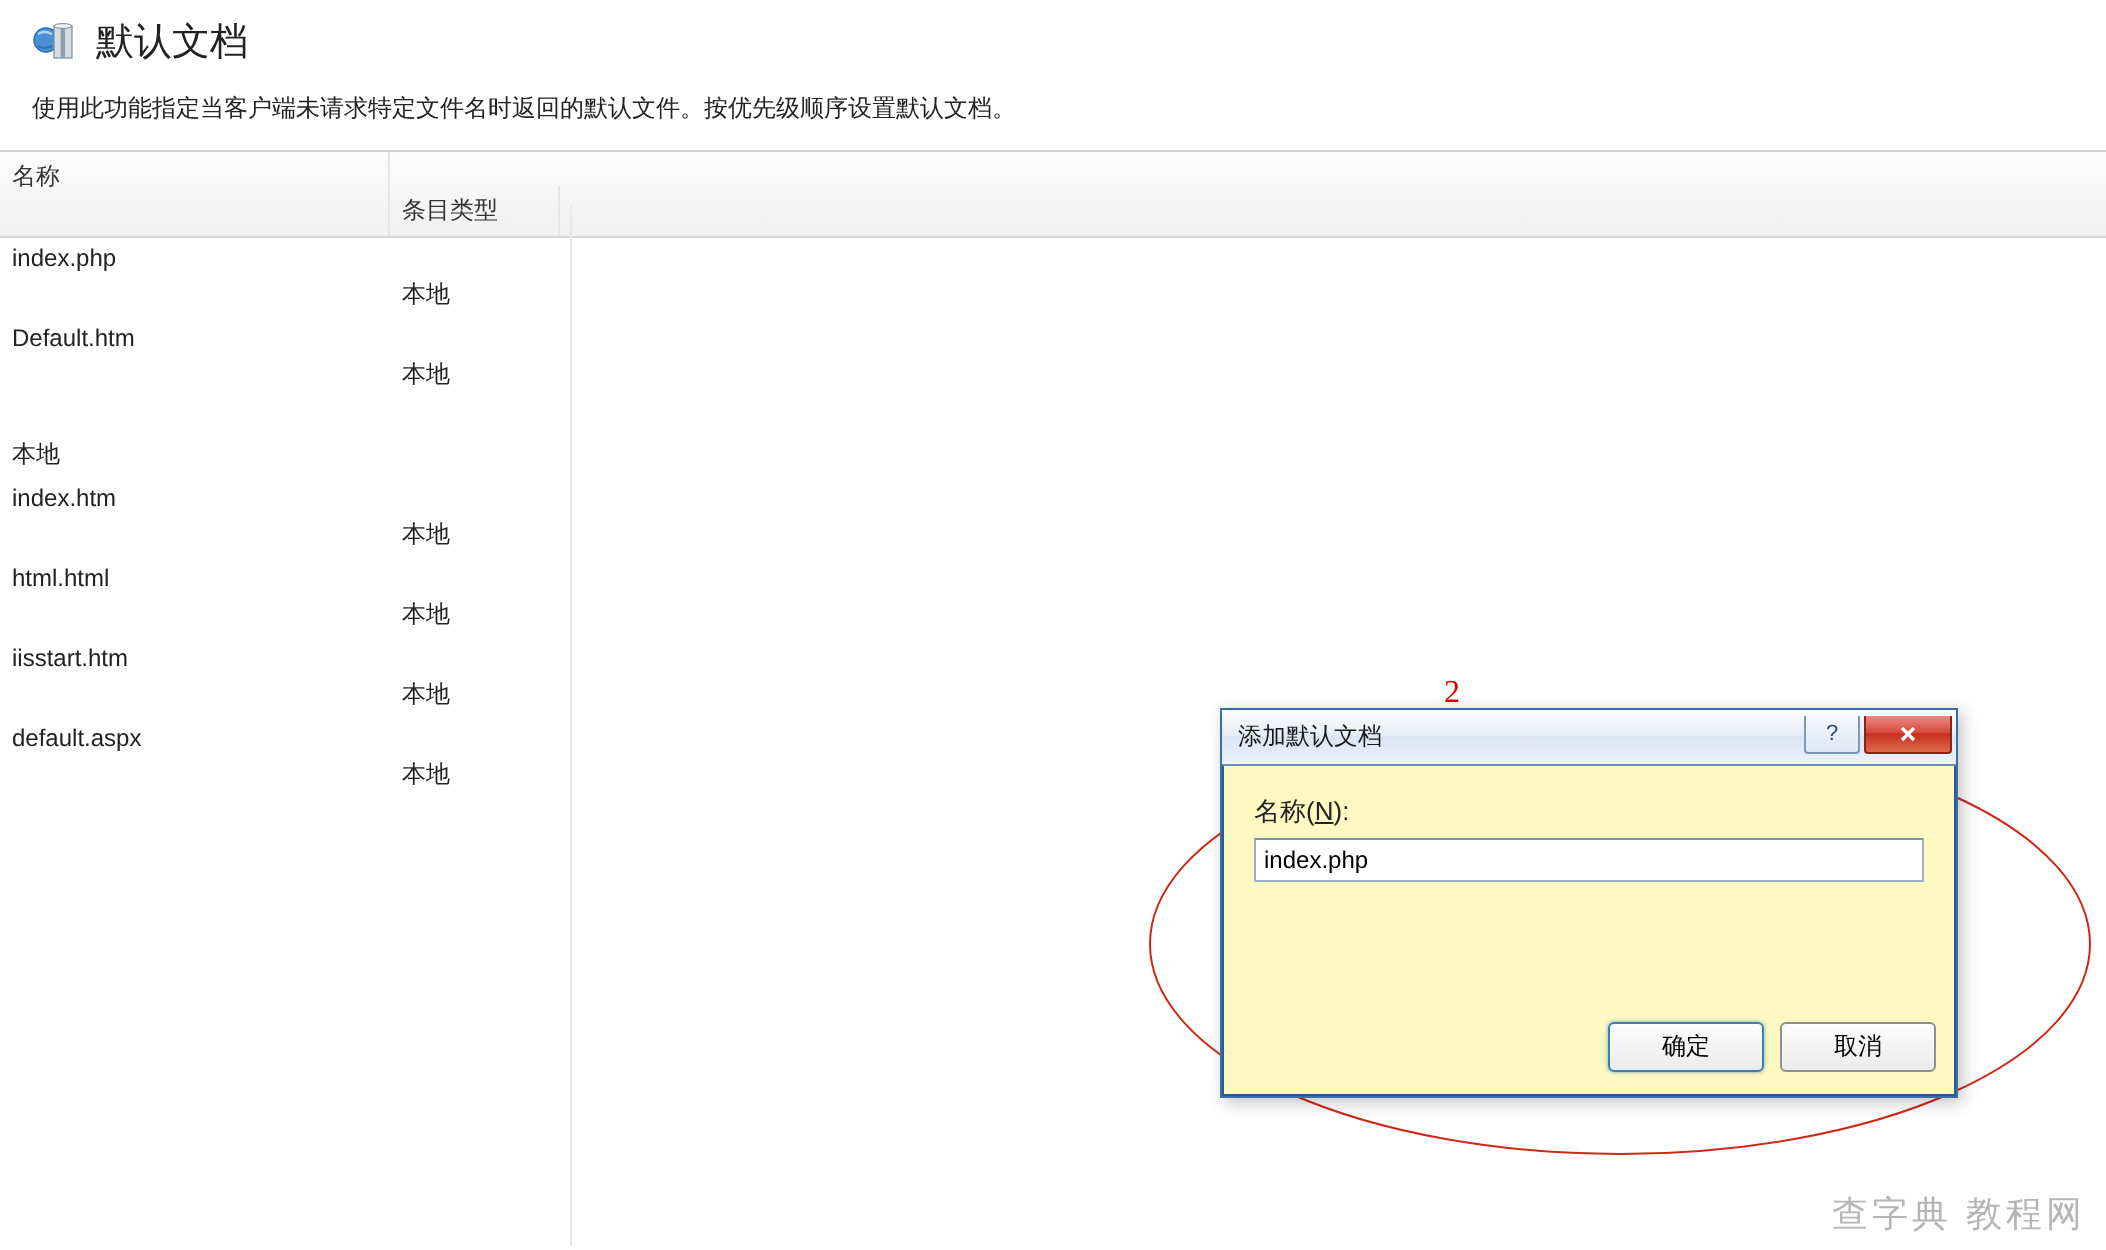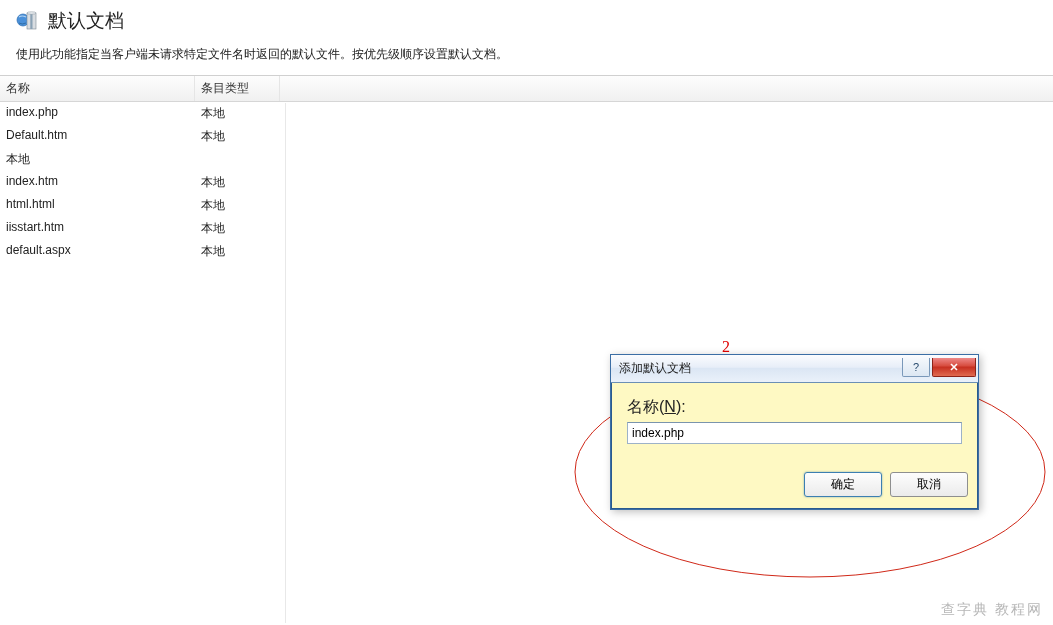--- a/index.html
+++ b/index.html
@@ -38,21 +38,21 @@
       border-bottom: 1px solid #d6d6d6;
     }
     .th {
       padding: 4px 6px;
       font-size: 12px;
       color: #333;
       border-right: 1px solid #e5e5e5;
       position: relative;
     }
     .col-name { width: 195px; }
-    .col-type { width: 85px; }
+    .col-type { width: 85px; margin-top: 17px; }
     .tbody { }
     .tr {
       display: flex;
     }
     .td {
       padding: 3px 6px;
       font-size: 12px;
       color: #222;
     }
     .divider-v {
@@ -119,59 +119,59 @@
       background: linear-gradient(#e88 0%, #d64b3d 45%, #c62f20 50%, #e06a50 100%);
       border: 1px solid #8c2318;
       border-top: none;
       border-radius: 0 0 2px 2px;
       display: flex; align-items: center; justify-content: center;
     }
     .dlg-body {
       padding: 14px 16px 8px 16px;
     }
     .dlg-field-label {
-      font-size: 16px;
+      font-size: 13px;
       margin-bottom: 4px;
     }
     .dlg-field-label u { text-decoration: underline; }
     .dlg-input {
       width: 100%;
       font-size: 12px;
       padding: 3px 4px;
       border: 1px solid #9db2c8;
       border-top-color: #7a94ad;
       background: #fff;
       font-family: inherit;
     }
     .dlg-buttons {
       padding: 0 10px 12px 10px;
       display: flex;
       justify-content: flex-end;
       gap: 8px;
-      margin-top: 20px;
+      margin-top: 62px;
     }
     .win-btn {
       min-width: 78px;
       padding: 3px 10px;
       font-size: 12px;
       font-family: inherit;
       background: linear-gradient(#fdfdfd, #ebebeb);
       border: 1px solid #8e8f8f;
       border-radius: 3px;
       cursor: default;
     }
     .win-btn.default {
       border-color: #3c7fb1;
       box-shadow: 0 0 2px rgba(60,127,177,0.7);
     }
     .watermark {
       position: absolute;
       right: 10px;
       bottom: 6px;
-      font-size: 14px;
+      font-size: 18px;
       letter-spacing: 2px;
       color: rgba(120,120,120,0.55);
       font-family: "Microsoft YaHei", sans-serif;
     }
     .hicon svg { display:block; width:24px; height:24px;}
     .x-path { stroke: #fff; stroke-width: 1.6; fill:none;}
   </style>
 </head>
 <body>
 

